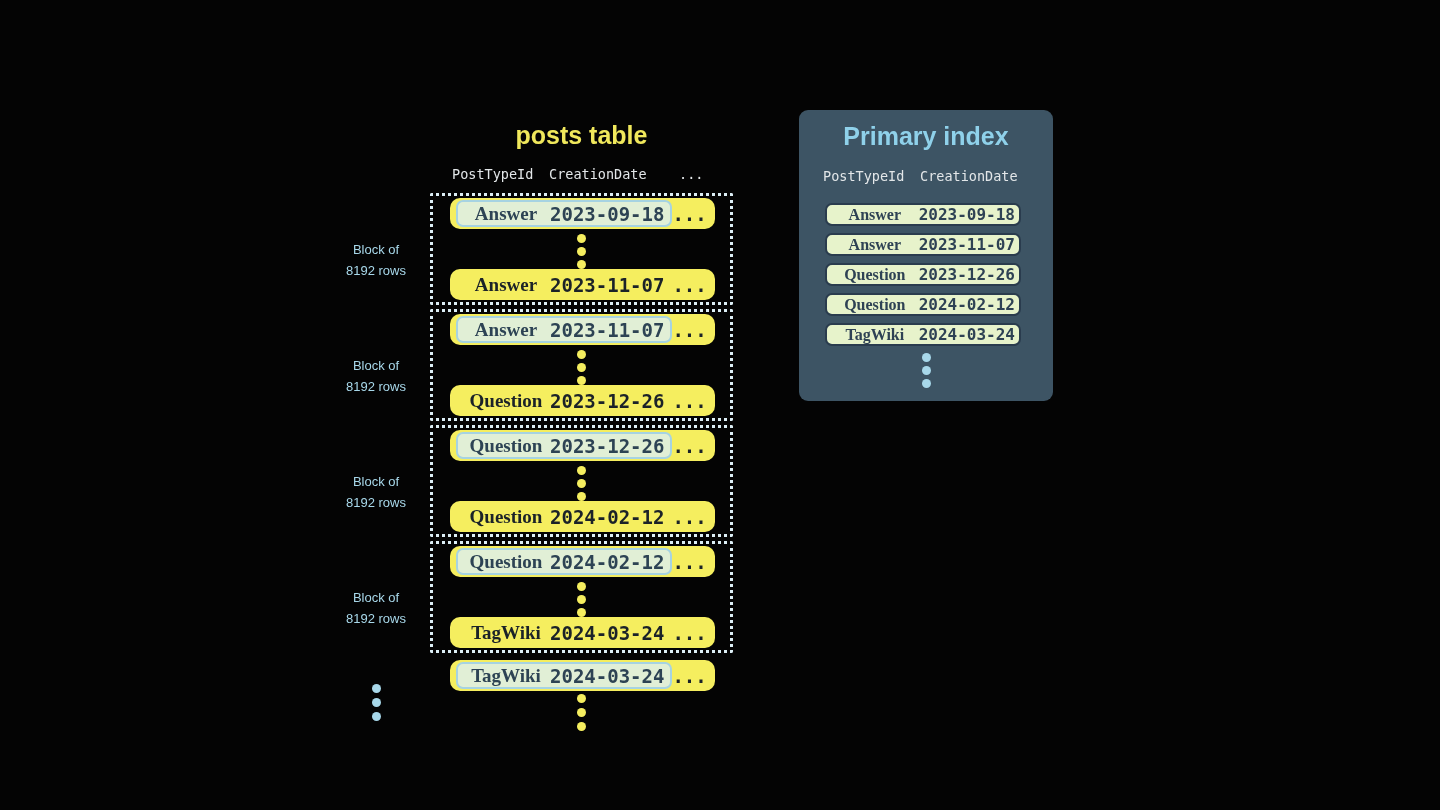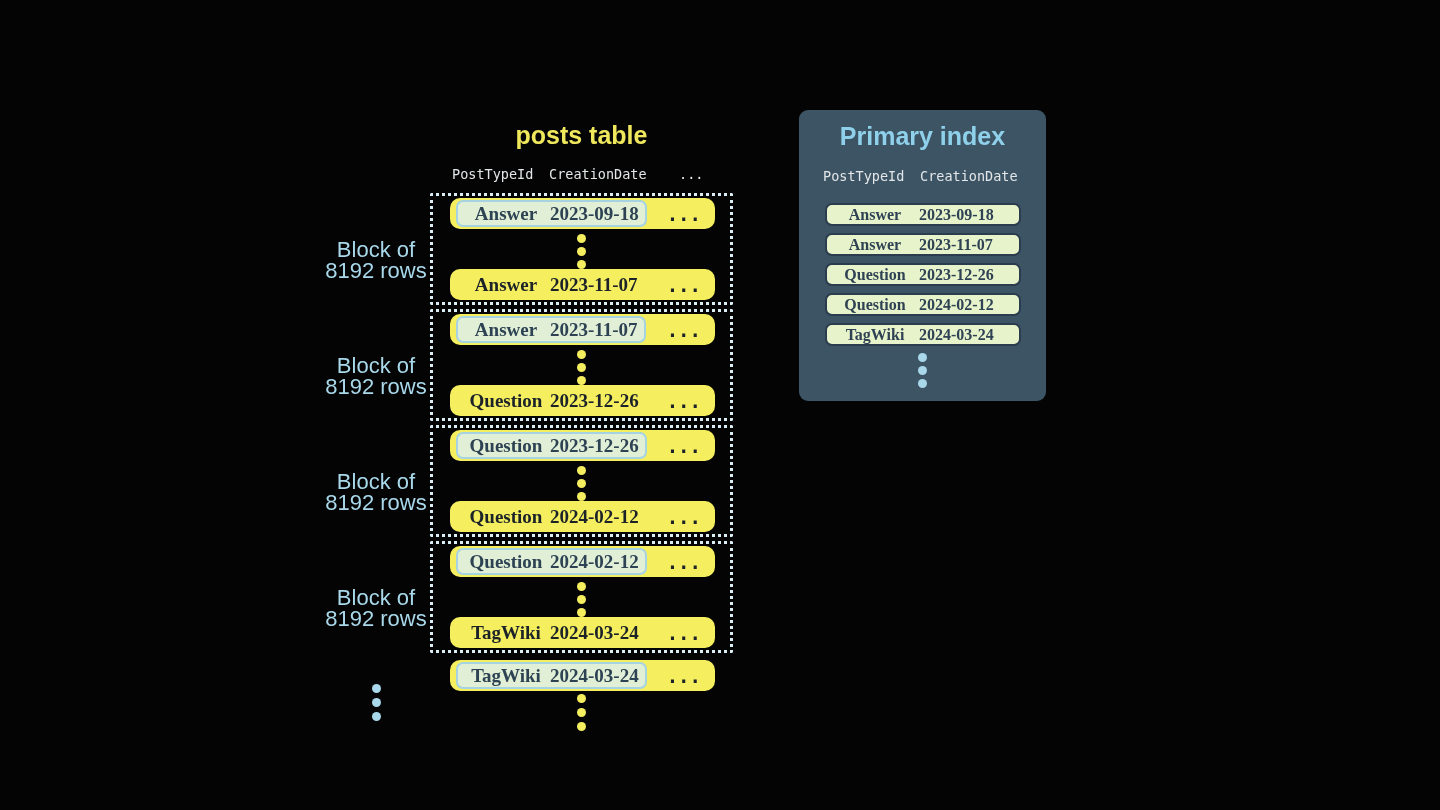--- a/index.html
+++ b/index.html
@@ -27,38 +27,38 @@
   .prow{position:absolute;left:17px;width:265px;height:31px;background:var(--row-yellow);
     border-radius:10px;display:flex;align-items:center;
     font-size:19px;font-weight:700;color:var(--row-text);}
   .prow.first{top:2px;} .prow.last{top:73px;}
   .prow.abs-canvas{position:absolute;}
   .pill{margin-left:6px;height:27px;box-sizing:border-box;border:2px solid var(--highlight-border);
     background:var(--highlight-bg);border-radius:7px;display:inline-flex;align-items:center;
     padding:0 6px 0 4px;color:var(--highlight-text);}
   .pill.plain{border-color:transparent;background:transparent;color:var(--row-text);}
   .cell.type{display:inline-block;width:88px;white-space:pre;font-family:Liberation Serif, serif;}
-  .cell.date{white-space:pre;font-family:Liberation Serif, serif;}
+  .cell.date{white-space:pre;}
   .more{margin-left:auto;padding-right:14px;color:var(--row-text);}
 
   .vdots{display:flex;flex-direction:column;align-items:center;}
   .vdots i{width:9px;height:9px;border-radius:50%;display:block;}
   .vdots.in-block{position:absolute;left:0;right:0;top:38px;gap:4px;}
   .ydots i{background:var(--row-yellow);}
   .bdots i{background:var(--label-blue);}
 
   .blabel{position:absolute;left:306px;width:140px;text-align:center;
-    font-size:22px;line-height:21px;color:var(--label-blue);}
+    font-size:13px;line-height:21px;color:var(--label-blue);}
 
   .bottom-ydots{position:absolute;left:430px;top:694px;width:303px;gap:5px;}
   .left-bdots{position:absolute;left:340px;top:684px;width:72px;gap:5px;}
 
   
   .panel{position:absolute;left:799px;top:110px;width:247px;height:291px;
-    background:var(--panel-bg);border-radius:9px;}
+    background:var(--panel-bg);border-radius:9px;padding-left:7px;}
   .pi-title{position:absolute;top:12px;left:0;width:100%;text-align:center;
     font-size:25px;font-weight:600;color:var(--title-blue);}
   .pi-header{position:absolute;top:58px;left:0;width:100%;height:18px;
     font-size:13.5px;color:var(--header-text);}
   .pi-header span{position:absolute;top:0;white-space:pre;}
   .ih1{left:24px;} .ih2{left:121px;}
   .irow{position:absolute;left:26px;width:196px;height:23px;box-sizing:border-box;
     border:2px solid var(--index-row-border);background:var(--index-row-bg);border-radius:7px;
     display:flex;align-items:center;padding:0 4px;
     font-size:16px;font-weight:700;color:var(--index-row-text);}

